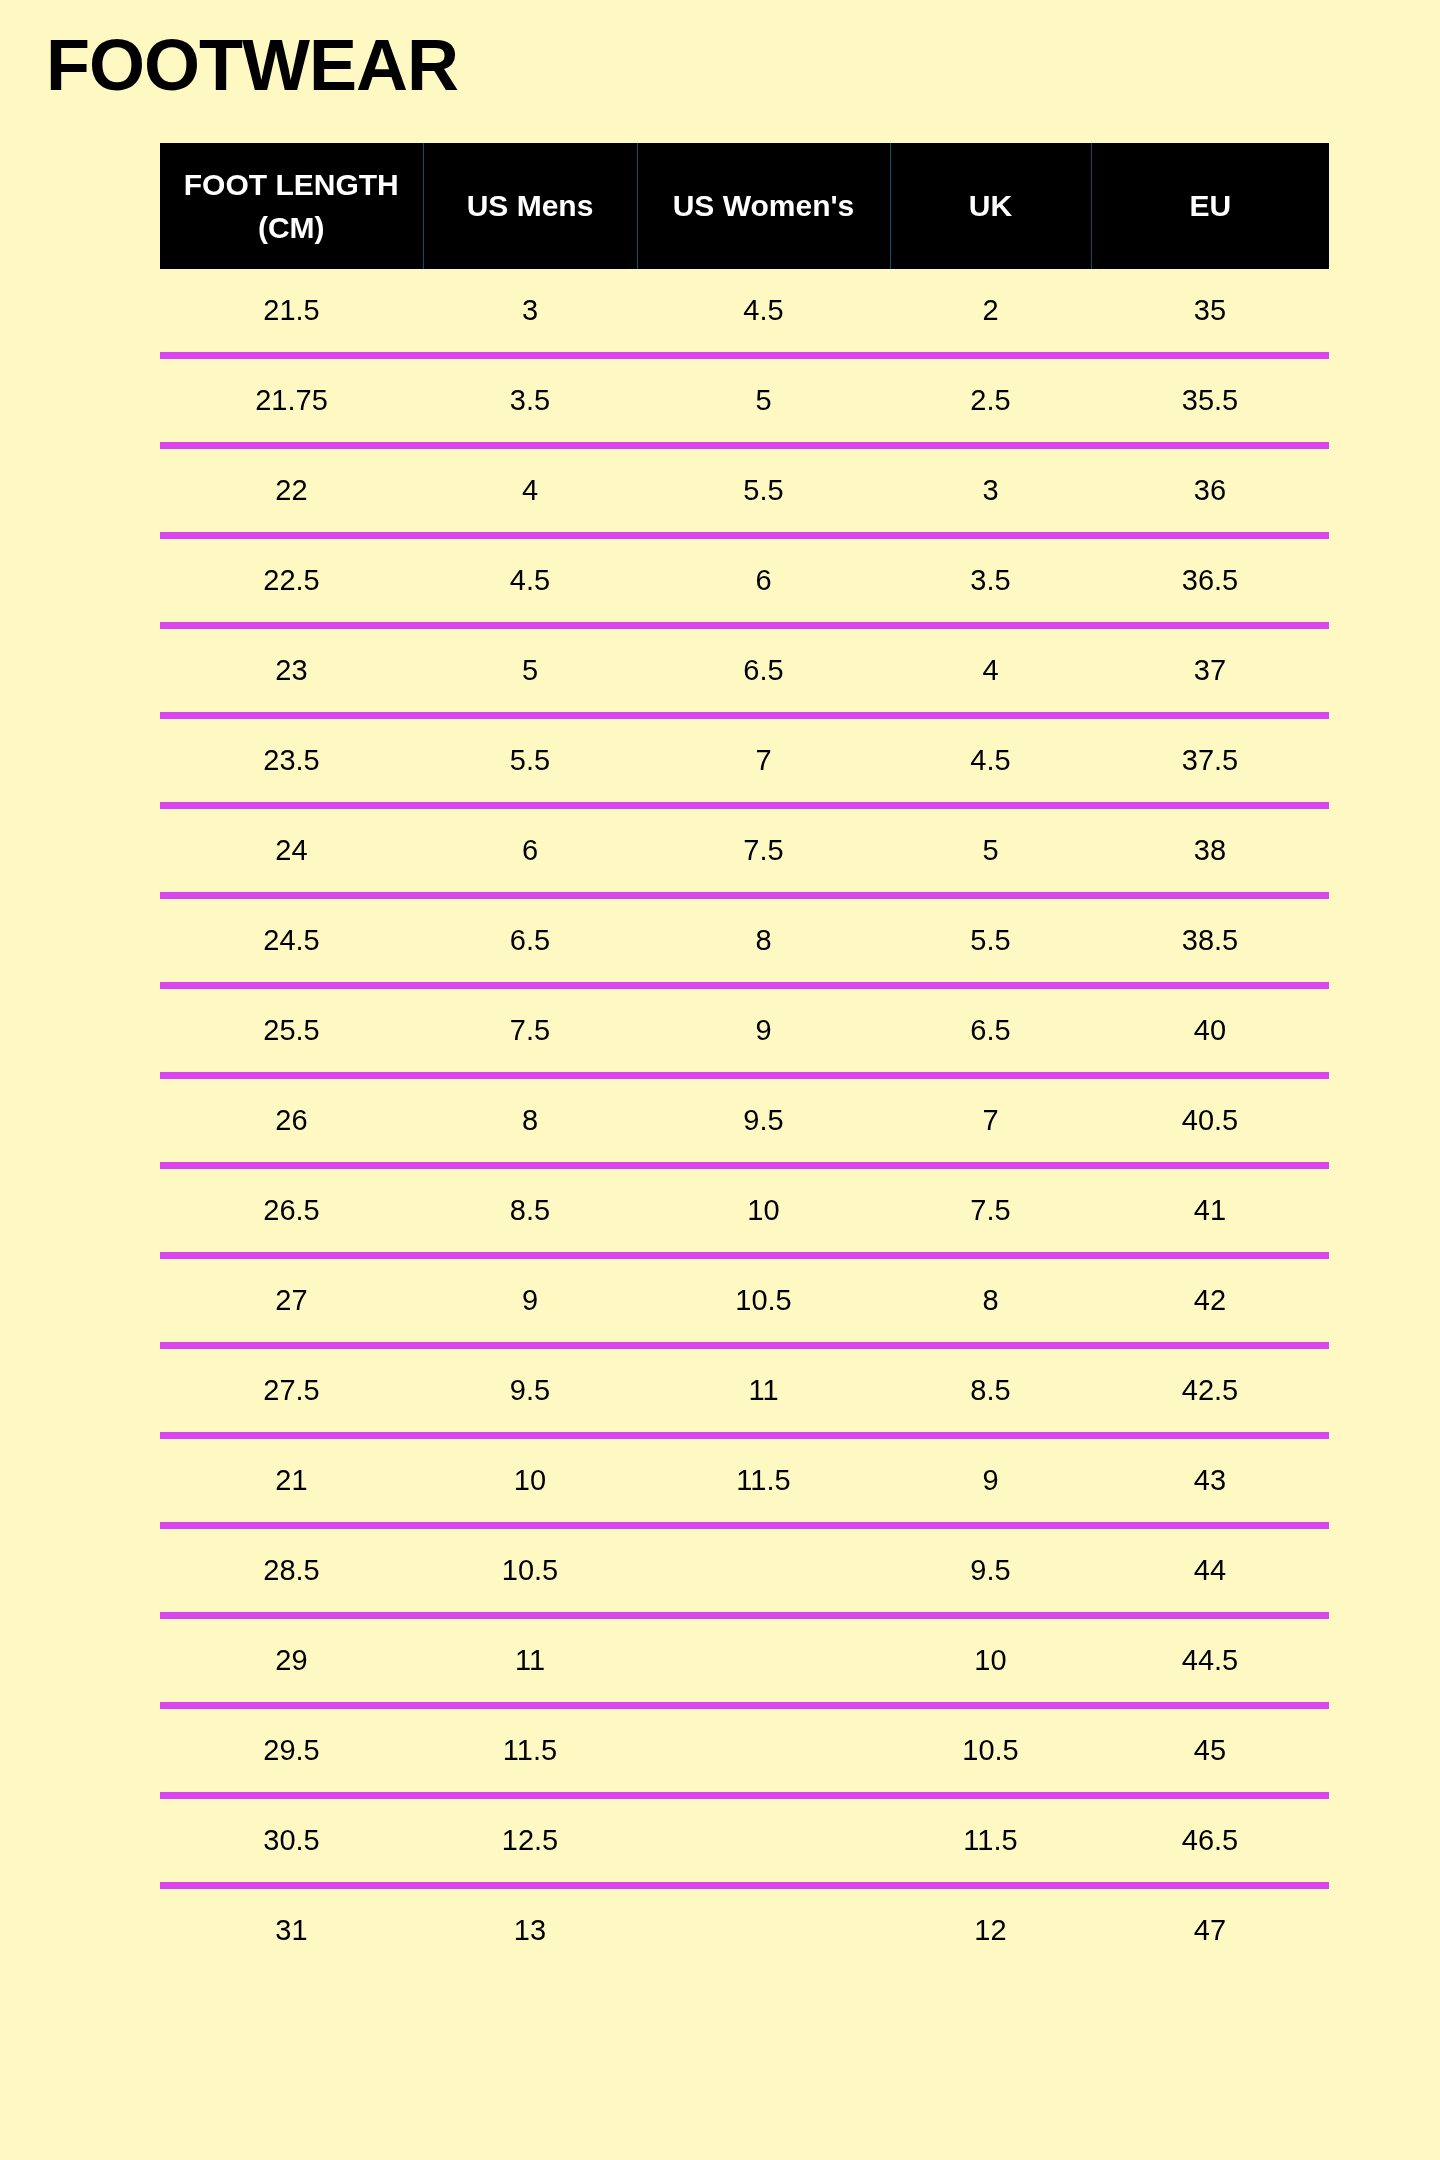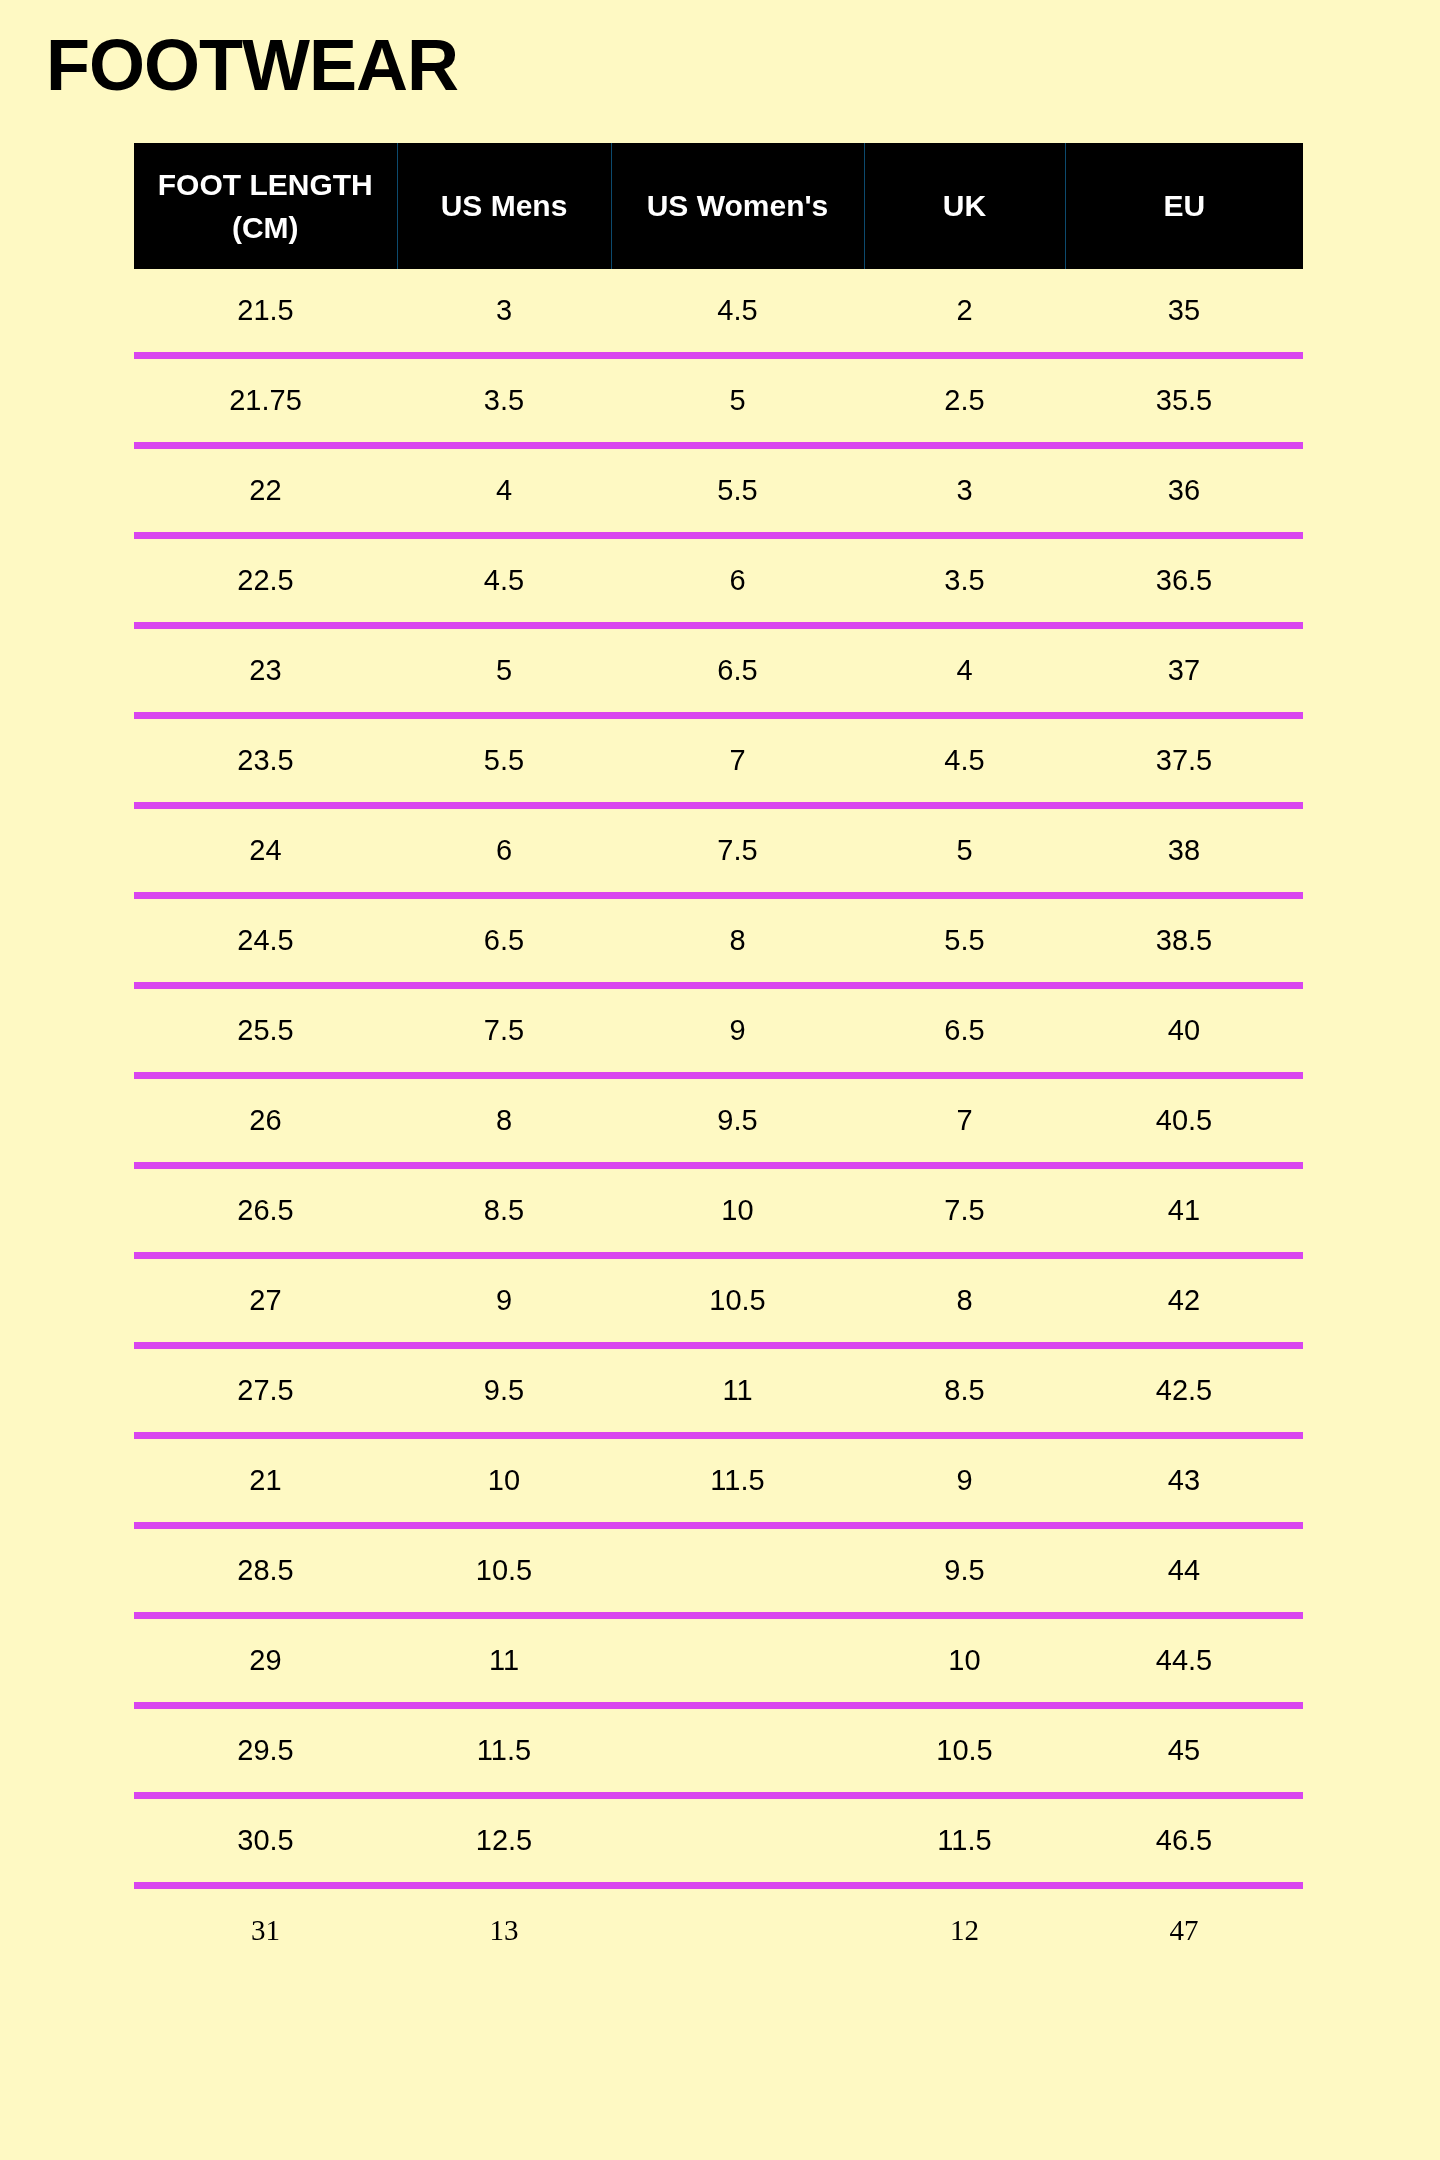--- a/index.html
+++ b/index.html
@@ -21,21 +21,21 @@
     top: 26px;
     margin: 0;
     font-size: 72px;
     font-weight: bold;
     letter-spacing: -1px;
     color: #000000;
     line-height: 1.1;
   }
   table.size-table {
     position: absolute;
-    left: 134px;
+    left: 160px;
     top: 143px;
     width: 1169px;
     border-collapse: collapse;
     table-layout: fixed;
   }
   table.size-table th {
     background: #000000;
     color: #ffffff;
     font-weight: bold;
     font-size: 30px;
@@ -47,21 +47,20 @@
     padding: 0 6px;
   }
   table.size-table th + th {
     border-left: 1px solid #0c4a6e;
   }
   table.size-table tbody tr {
     border-bottom: 7px solid #d946ef;
   }
   table.size-table tbody tr:last-child {
     border-bottom: none;
-    font-family: Liberation Serif, serif;
   }
   table.size-table td {
     height: 83px;
     font-size: 29px;
     color: #000000;
     text-align: center;
     vertical-align: middle;
     padding: 0;
   }
 </style>

